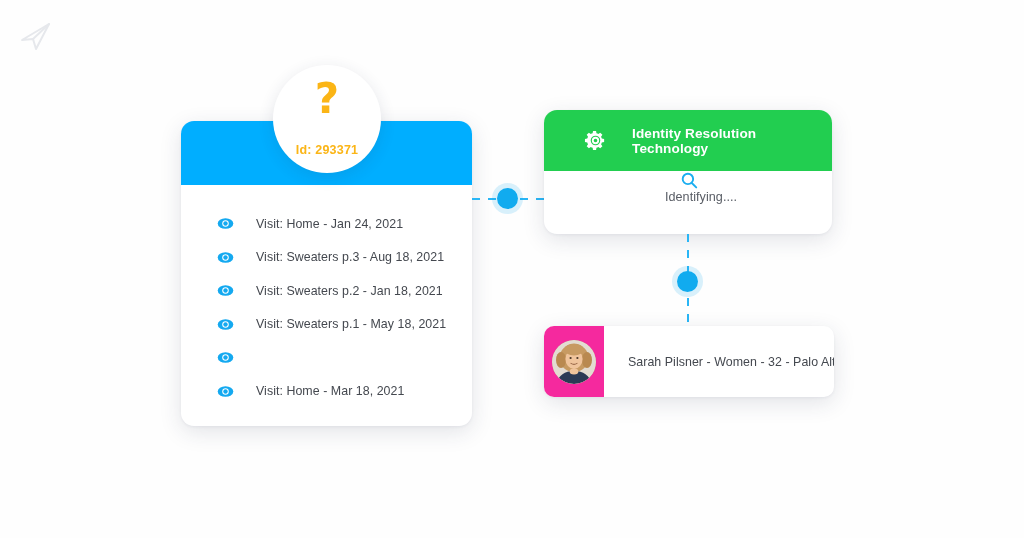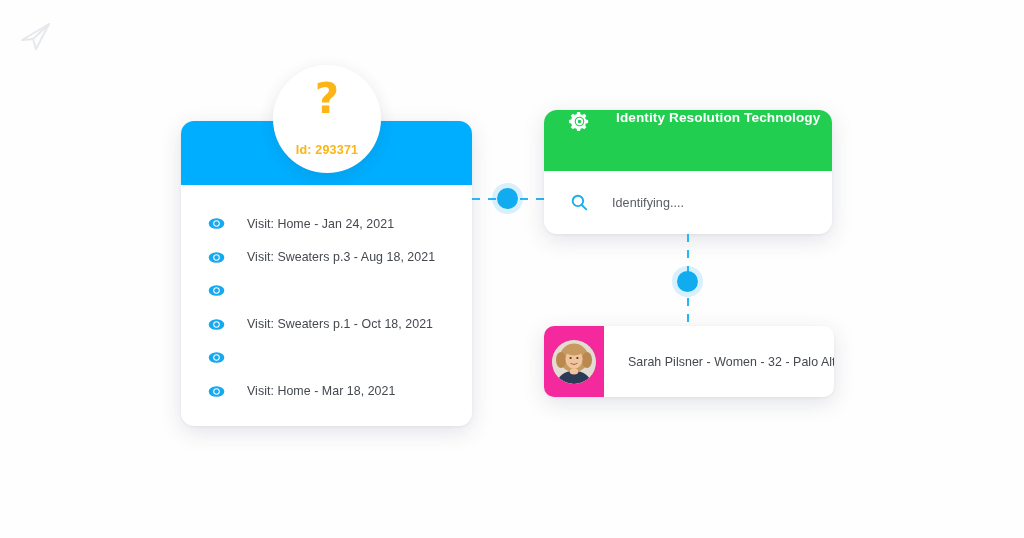--- a/index.html
+++ b/index.html
@@ -45,21 +45,21 @@
   }
   #visits-list {
     padding: 22px 0 0 0;
     margin: 0;
     list-style: none;
   }
   .visit-row {
     display: flex;
     align-items: center;
     height: 33.5px;
-    padding-left: 27px;
+    padding-left: 36px;
   }
   .eye-icon {
     width: 17px;
     height: 17px;
     flex: 0 0 17px;
     margin-right: 22px;
     display: block;
   }
   .visit-label {
     font-size: 12.4px;
@@ -153,39 +153,41 @@
     height: 124px;
     background: #ffffff;
     border-radius: 13px;
     box-shadow: 0 6px 22px rgba(40, 50, 80, 0.13), 0 1px 3px rgba(40,50,80,0.06);
     overflow: hidden;
   }
   #identity-card-header {
     height: 61px;
     background: #22CE50;
     display: flex;
-    padding-left: 24px;
+    align-items: center;
+    padding-left: 40px;
   }
   #gear-icon {
     width: 23px;
     height: 23px;
     flex: 0 0 23px;
     margin-right: 25px;
   }
   #identity-card-title {
     font-size: 13.6px;
     font-weight: bold;
     color: #ffffff;
     letter-spacing: 0.1px;
   }
   #identity-card-body {
     display: flex;
     align-items: center;
     height: 63px;
     padding-left: 26px;
+    flex-direction: column;
   }
   #search-icon {
     width: 19px;
     height: 19px;
     flex: 0 0 19px;
     margin-right: 23px;
   }
   #identifying-status {
     font-size: 12.6px;
     color: #595d65;
@@ -268,31 +270,32 @@
     </li>
 
     <li class="visit-row">
       <span class="eye-icon">
         <svg viewBox="0 0 24 24" width="17" height="17" aria-hidden="true">
           <ellipse cx="12" cy="12" rx="11" ry="7.5" fill="#14A9F0"></ellipse>
           <circle cx="12" cy="12" r="4.6" fill="#ffffff"></circle>
           <circle cx="12" cy="12" r="3.1" fill="#14A9F0"></circle>
         </svg>
       </span>
-    </li>
-
-    <li class="visit-row">
-      <span class="eye-icon">
-        <svg viewBox="0 0 24 24" width="17" height="17" aria-hidden="true">
-          <ellipse cx="12" cy="12" rx="11" ry="7.5" fill="#14A9F0"></ellipse>
-          <circle cx="12" cy="12" r="4.6" fill="#ffffff"></circle>
-          <circle cx="12" cy="12" r="3.1" fill="#14A9F0"></circle>
-        </svg>
-      </span>
-      <span class="visit-label">Visit: Sweaters p.1 - Oct 18, 2021</span>
+      <span class="visit-label">Visit: Sweaters p.2 - Jan 18, 2021</span>
+    </li>
+
+    <li class="visit-row">
+      <span class="eye-icon">
+        <svg viewBox="0 0 24 24" width="17" height="17" aria-hidden="true">
+          <ellipse cx="12" cy="12" rx="11" ry="7.5" fill="#14A9F0"></ellipse>
+          <circle cx="12" cy="12" r="4.6" fill="#ffffff"></circle>
+          <circle cx="12" cy="12" r="3.1" fill="#14A9F0"></circle>
+        </svg>
+      </span>
+      <span class="visit-label">Visit: Sweaters p.1 - May 18, 2021</span>
     </li>
 
     <li class="visit-row">
       <span class="eye-icon">
         <svg viewBox="0 0 24 24" width="17" height="17" aria-hidden="true">
           <ellipse cx="12" cy="12" rx="11" ry="7.5" fill="#14A9F0"></ellipse>
           <circle cx="12" cy="12" r="4.6" fill="#ffffff"></circle>
           <circle cx="12" cy="12" r="3.1" fill="#14A9F0"></circle>
         </svg>
       </span>

